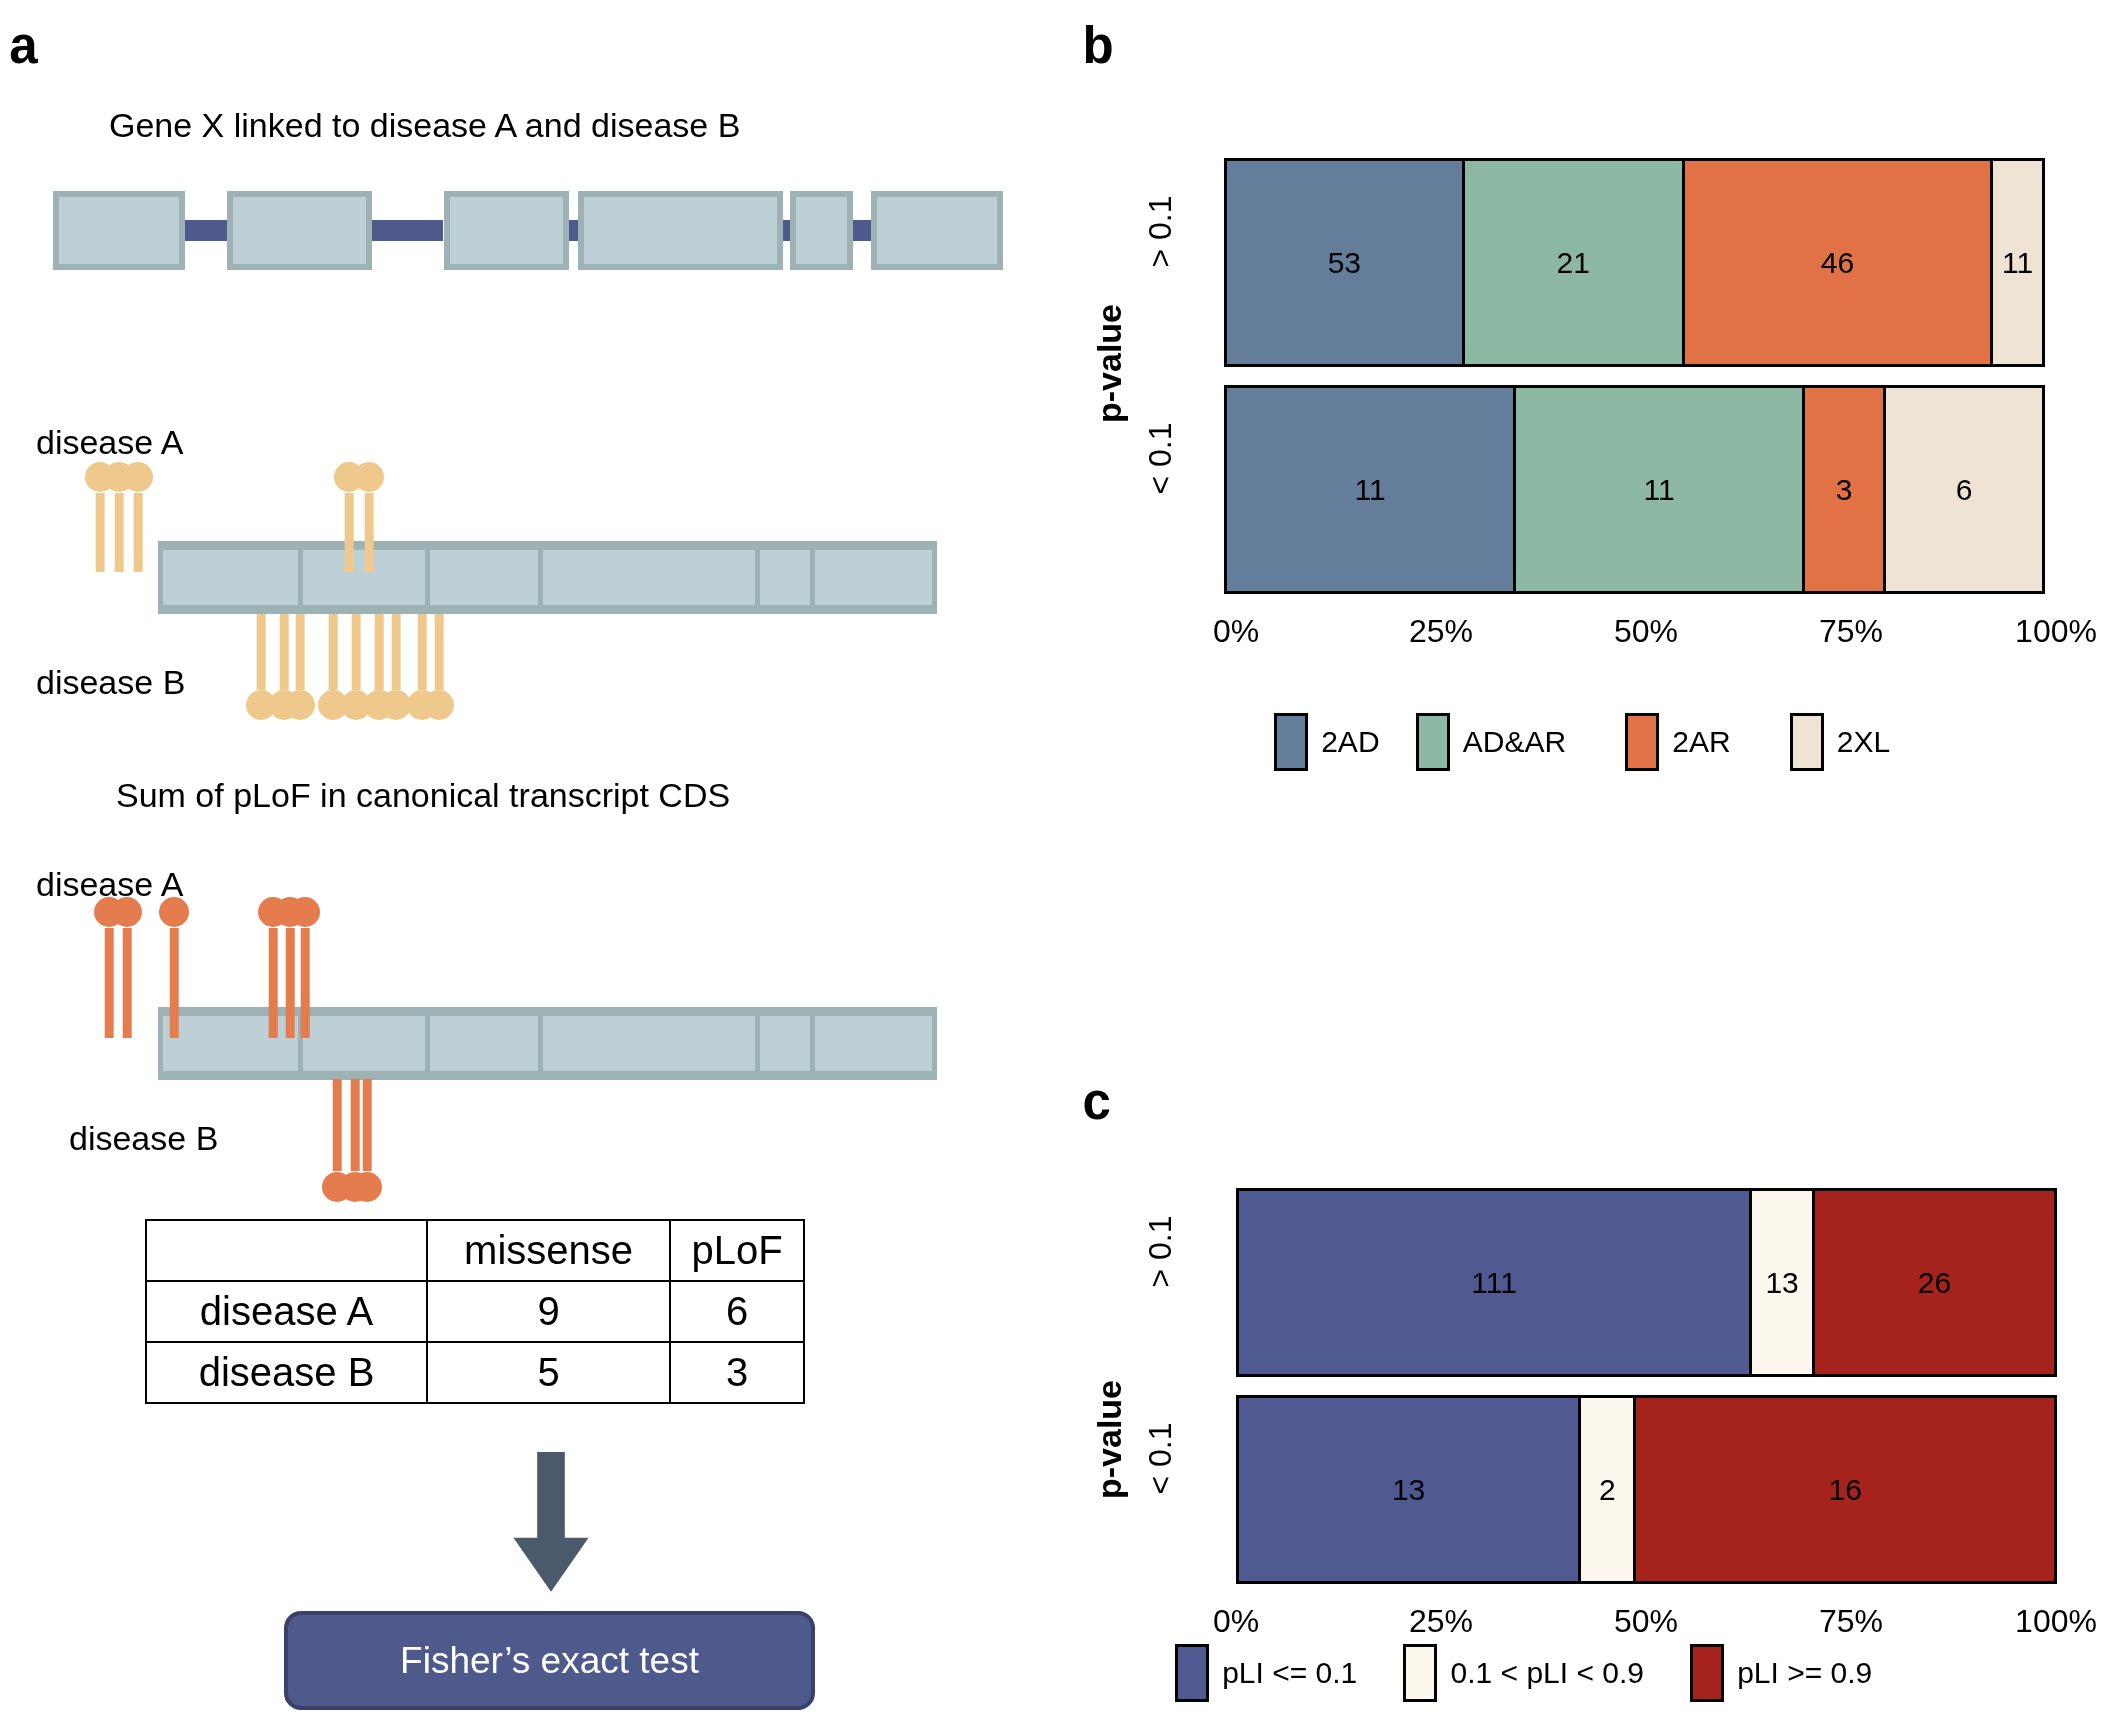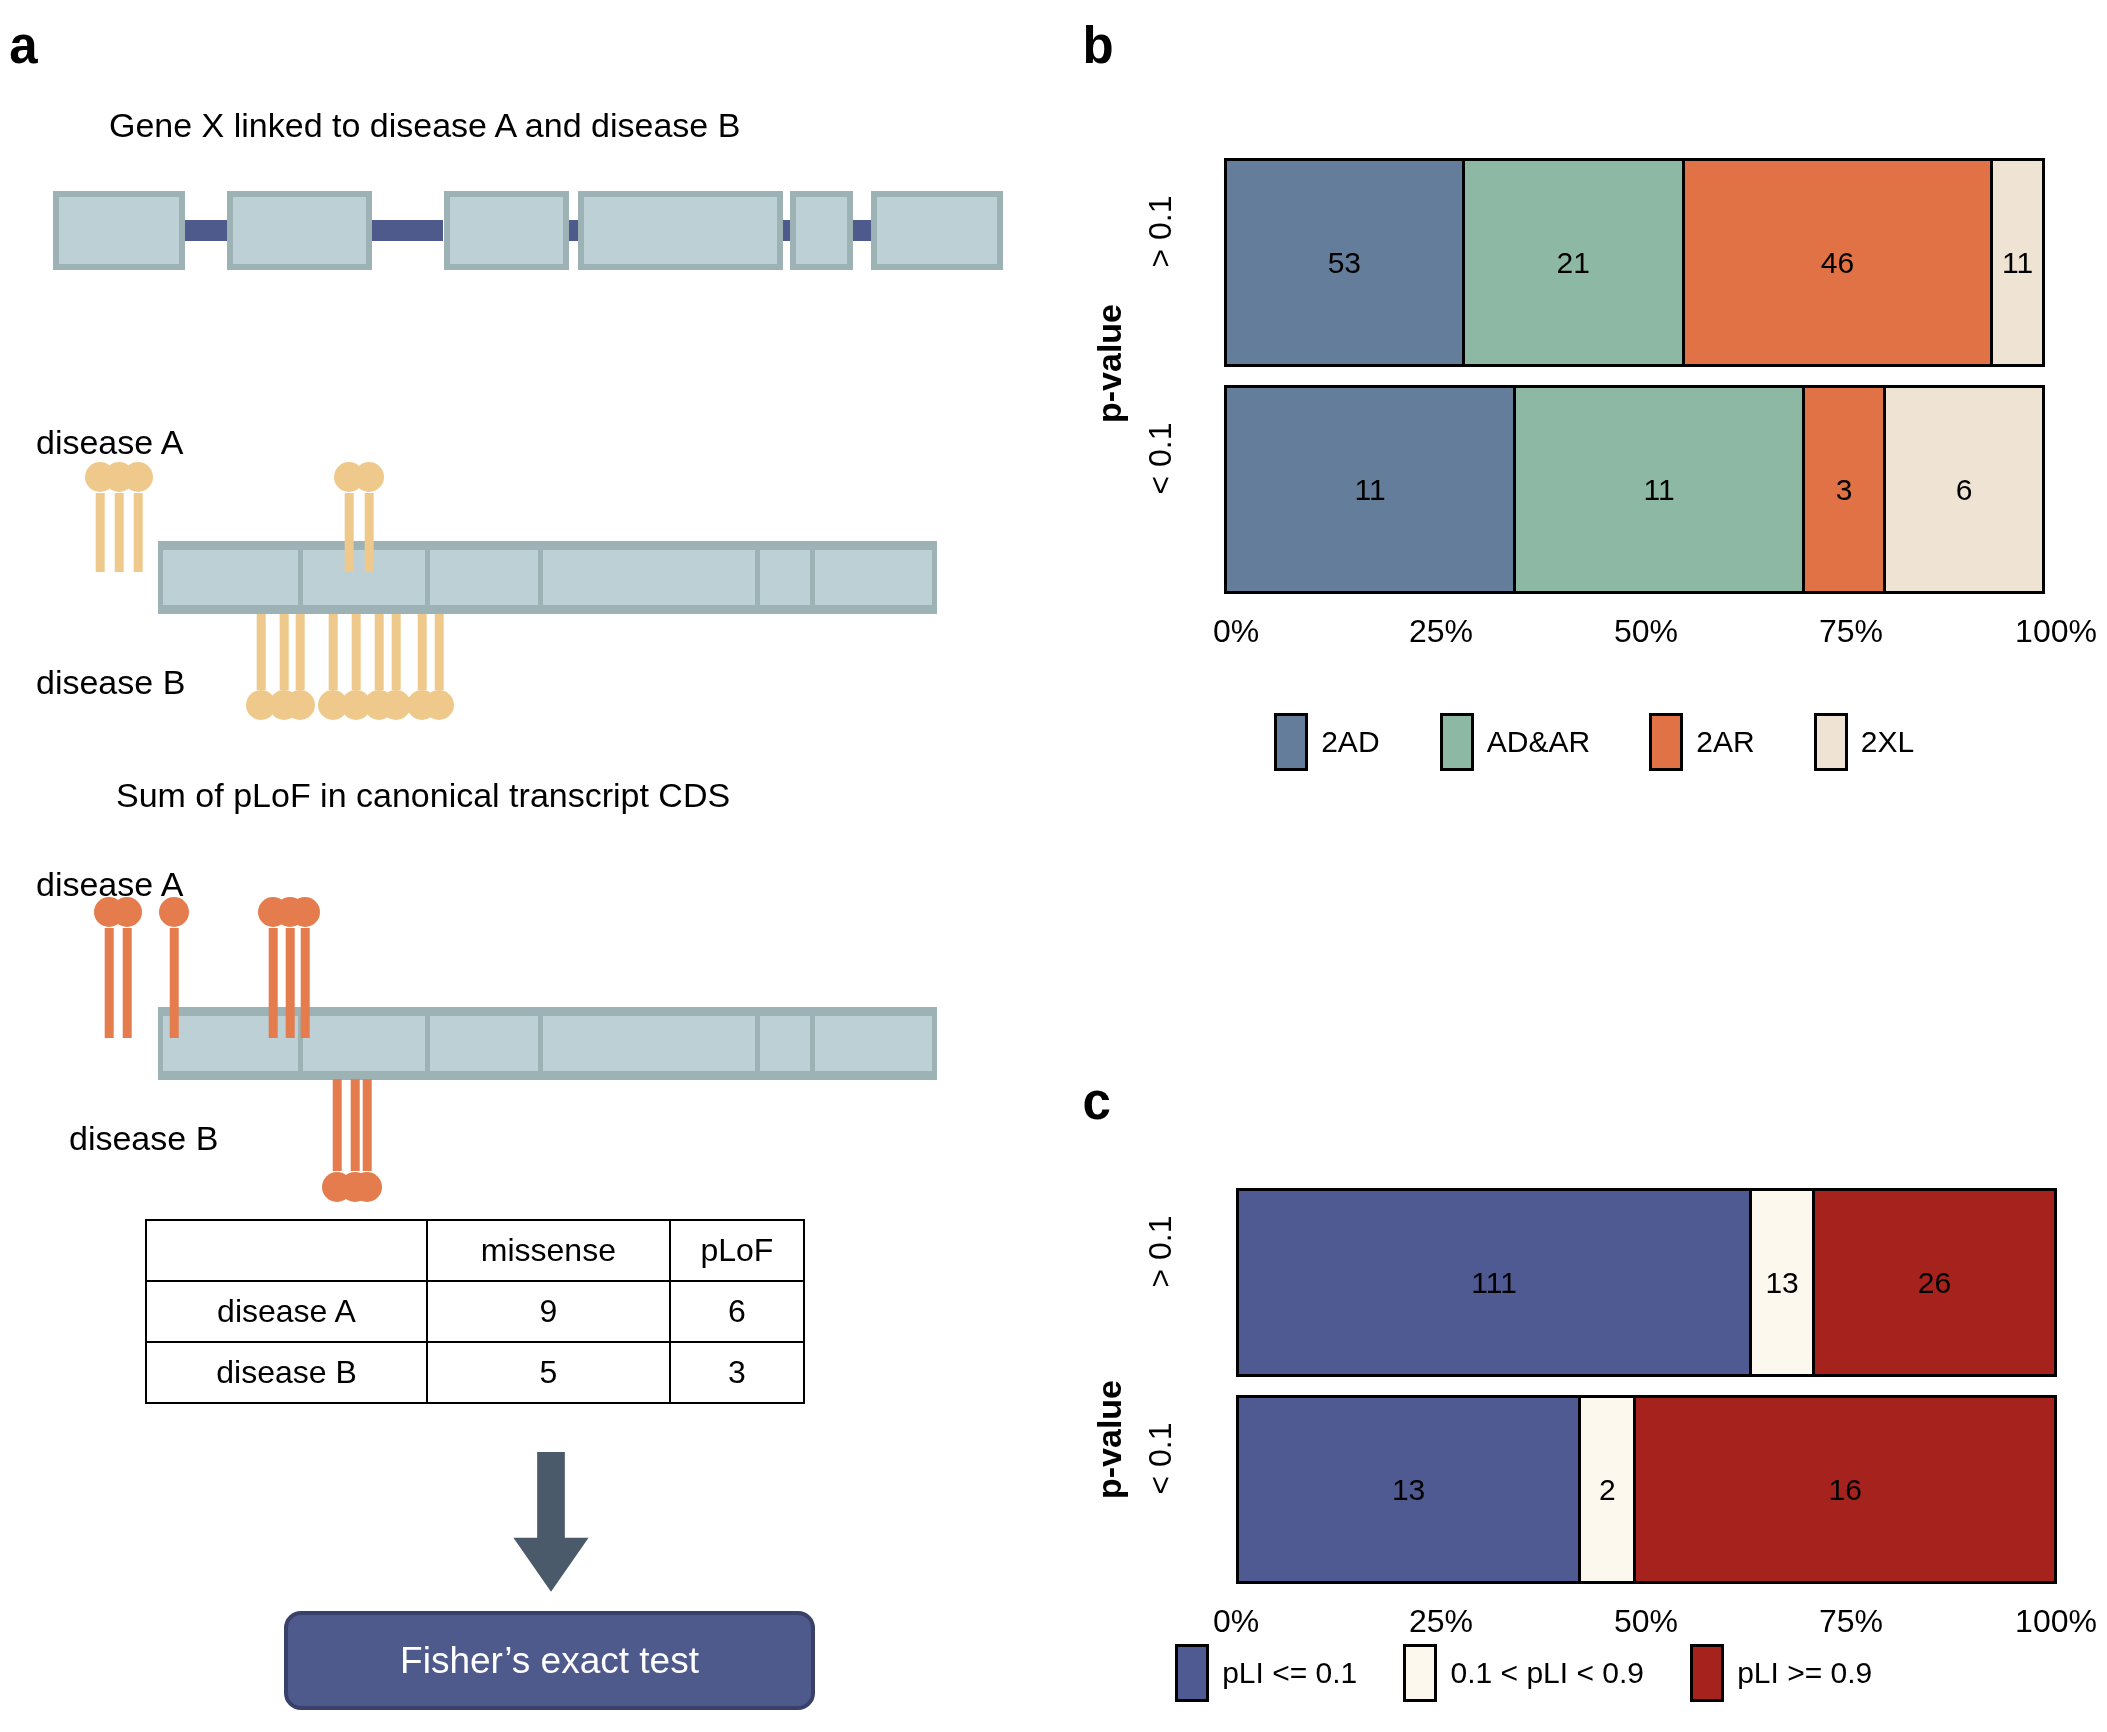--- a/index.html
+++ b/index.html
@@ -28,21 +28,21 @@
   .lolli .head{position:absolute;left:50%;transform:translateX(-50%);border-radius:50%;}
   .lolli.up .stem{bottom:0;}
   .lolli.up .head{top:0;width:30px;height:30px;}
   .lolli.down .stem{top:0;}
   .lolli.down .head{bottom:0;width:30px;height:30px;}
 
   .dis-label{position:absolute;font-size:34px;white-space:nowrap;}
 
   
   #a-table{position:absolute;left:145px;top:1219px;width:660px;border-collapse:collapse;}
-  #a-table td,#a-table th{border:2px solid #000;height:57px;text-align:center;font-size:32px;font-weight:400;}
+  #a-table td,#a-table th{border:2px solid #000;height:57px;text-align:center;font-size:40px;font-weight:400;}
   #a-table .c0{width:277px;}
   #a-table .rowlab{text-align:center;}
 
   
   #a-arrow{position:absolute;left:508px;top:1452px;width:86px;height:145px;}
 
   
   #fisher-box{position:absolute;left:284px;top:1611px;width:531px;height:99px;
       background:#4E5A8C;border:4.6px solid #39406A;border-radius:17px;
       display:flex;align-items:center;justify-content:center;
@@ -270,21 +270,21 @@
     </div>
 
   <div id="b-xticks">
       <div class="xtick" style="left: 180px; top: 613px;">0%</div>
       <div class="xtick" style="left: 385px; top: 613px;">25%</div>
       <div class="xtick" style="left: 590px; top: 613px;">50%</div>
       <div class="xtick" style="left: 795px; top: 613px;">75%</div>
       <div class="xtick" style="left: 1000px; top: 613px;">100%</div>
     </div>
   <div class="legend" id="b-legend" style="left:218px;top:713px;">
-      <div class="item" style="margin-right: 60px;">
+      <div class="item" style="margin-right: 36px;">
         <div class="sw" style="background: rgb(99, 125, 155);"></div>
         <div class="lb">2AD</div>
       </div>
       <div class="item" style="margin-right: 59px;">
         <div class="sw" style="background: rgb(141, 184, 163);"></div>
         <div class="lb">AD&amp;AR</div>
       </div>
       <div class="item" style="margin-right: 59px;">
         <div class="sw" style="background: rgb(224, 114, 69);"></div>
         <div class="lb">2AR</div>

